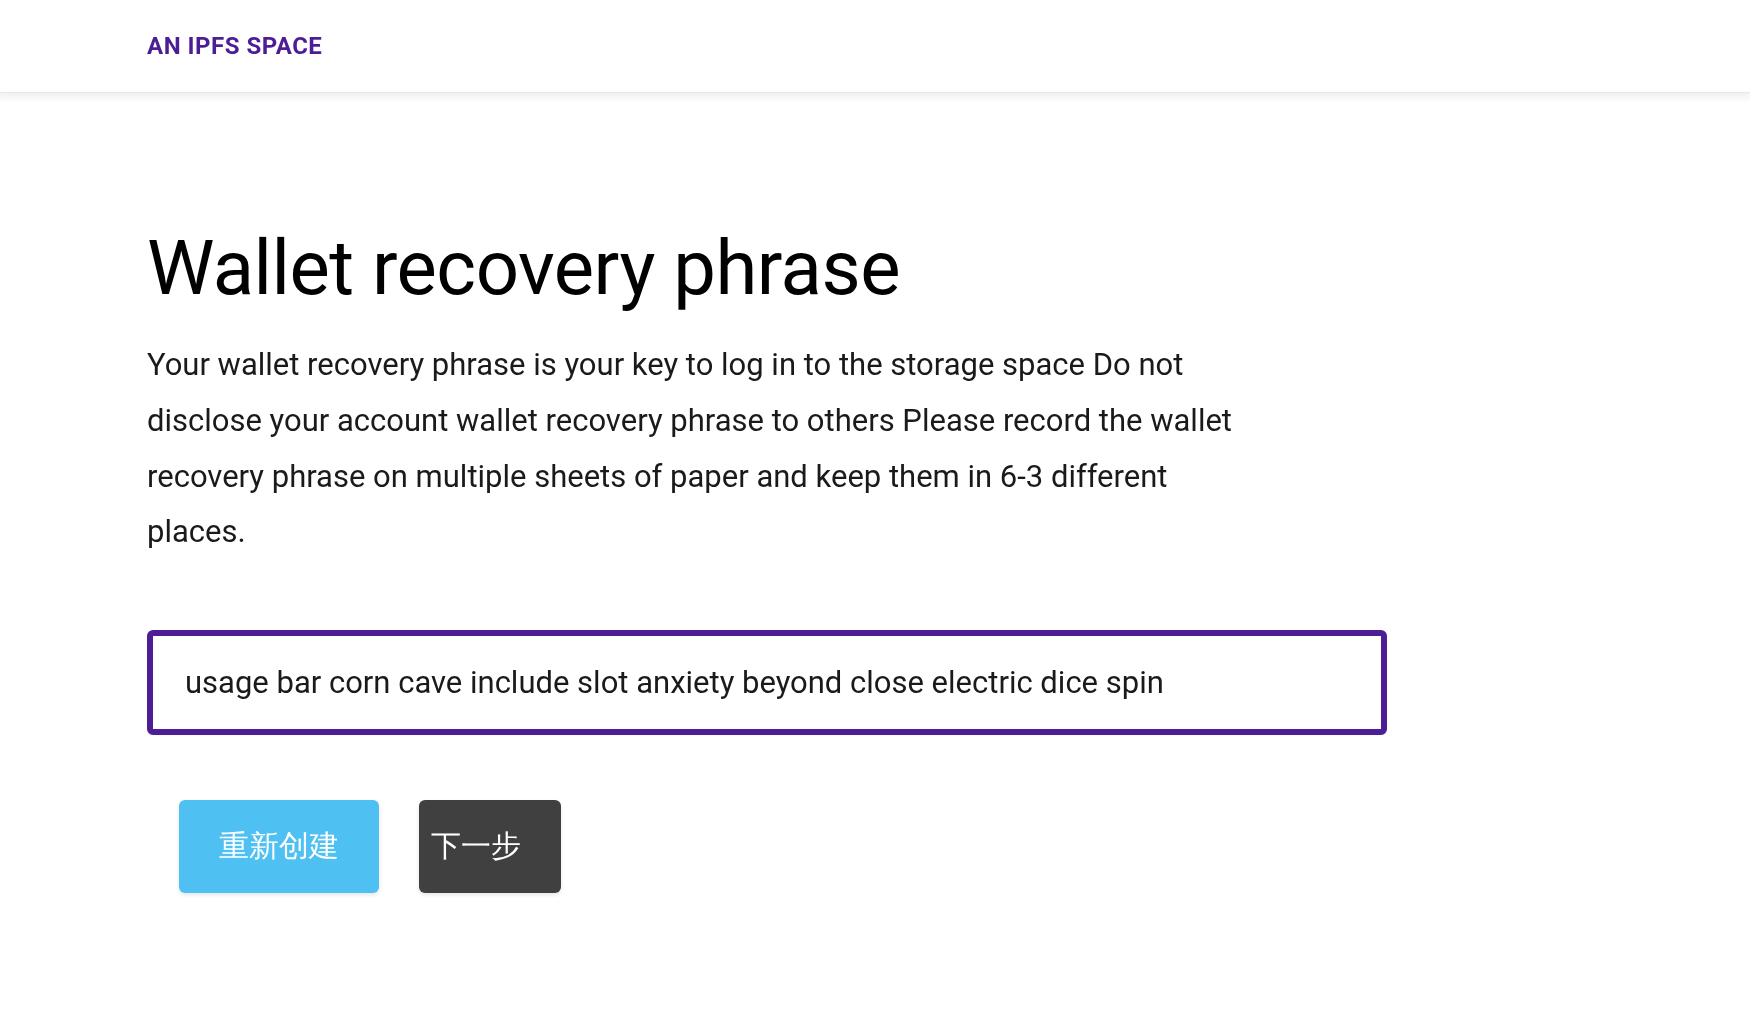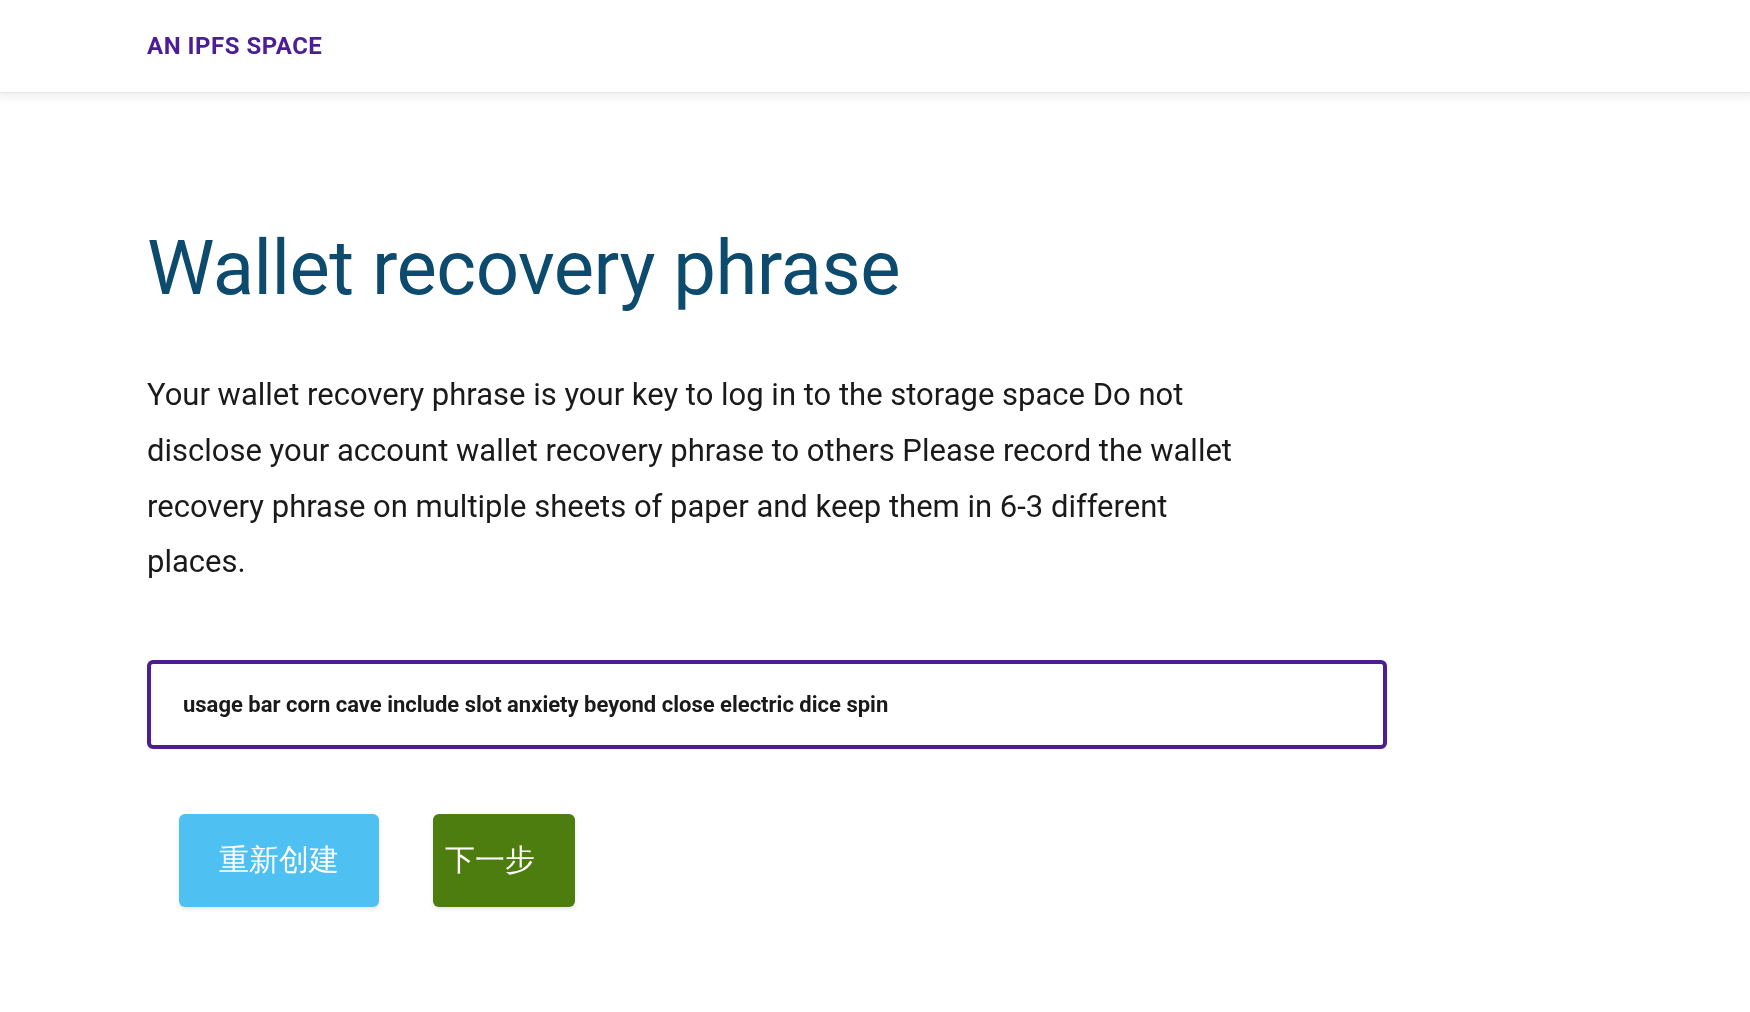--- a/index.html
+++ b/index.html
@@ -40,69 +40,68 @@
       color: #4c1d95;
     }
     
     .content {
       padding: 130px 147px 0 147px;
     }
     
     .page-title {
       font-size: 76px;
       font-weight: 400;
-      color: #0c4a6e;
-      margin-bottom: 54px;
+      color: #000000;
+      margin-bottom: 24px;
       letter-spacing: -0.5px;
     }
     
     .description {
       font-size: 31px;
       line-height: 1.8;
       color: #1a1a1a;
       margin-bottom: 70px;
       max-width: 1100px;
     }
     
     .phrase-box {
-      border: 4px solid #4c1d95;
+      border: 6px solid #4c1d95;
       border-radius: 6px;
       padding: 28px 32px;
-      font-size: 22px;
+      font-size: 31px;
       color: #1a1a1a;
       margin-bottom: 65px;
       box-shadow: 0 1px 2px rgba(0,0,0,0.03);
       max-width: 1240px;
-      font-weight: bold;
     }
     
     .button-row {
       display: flex;
-      gap: 54px;
+      gap: 40px;
       padding-left: 32px;
     }
     
     .btn {
       padding: 26px 40px;
       font-size: 30px;
       font-weight: 500;
       border: none;
       border-radius: 6px;
       cursor: pointer;
       color: #ffffff;
       box-shadow: 0 2px 4px rgba(0,0,0,0.1);
       font-family: inherit;
     }
     
     .btn-recreate {
       background: #4EC0F1;
     }
     
     .btn-next {
-      background: #4d7c0f;
+      background: #404040;
       padding-left: 12px;
     }
   </style>
 </head>
 <body>
 
 <div class="header">
   <div class="header-title">AN IPFS SPACE</div>
 </div>
 

